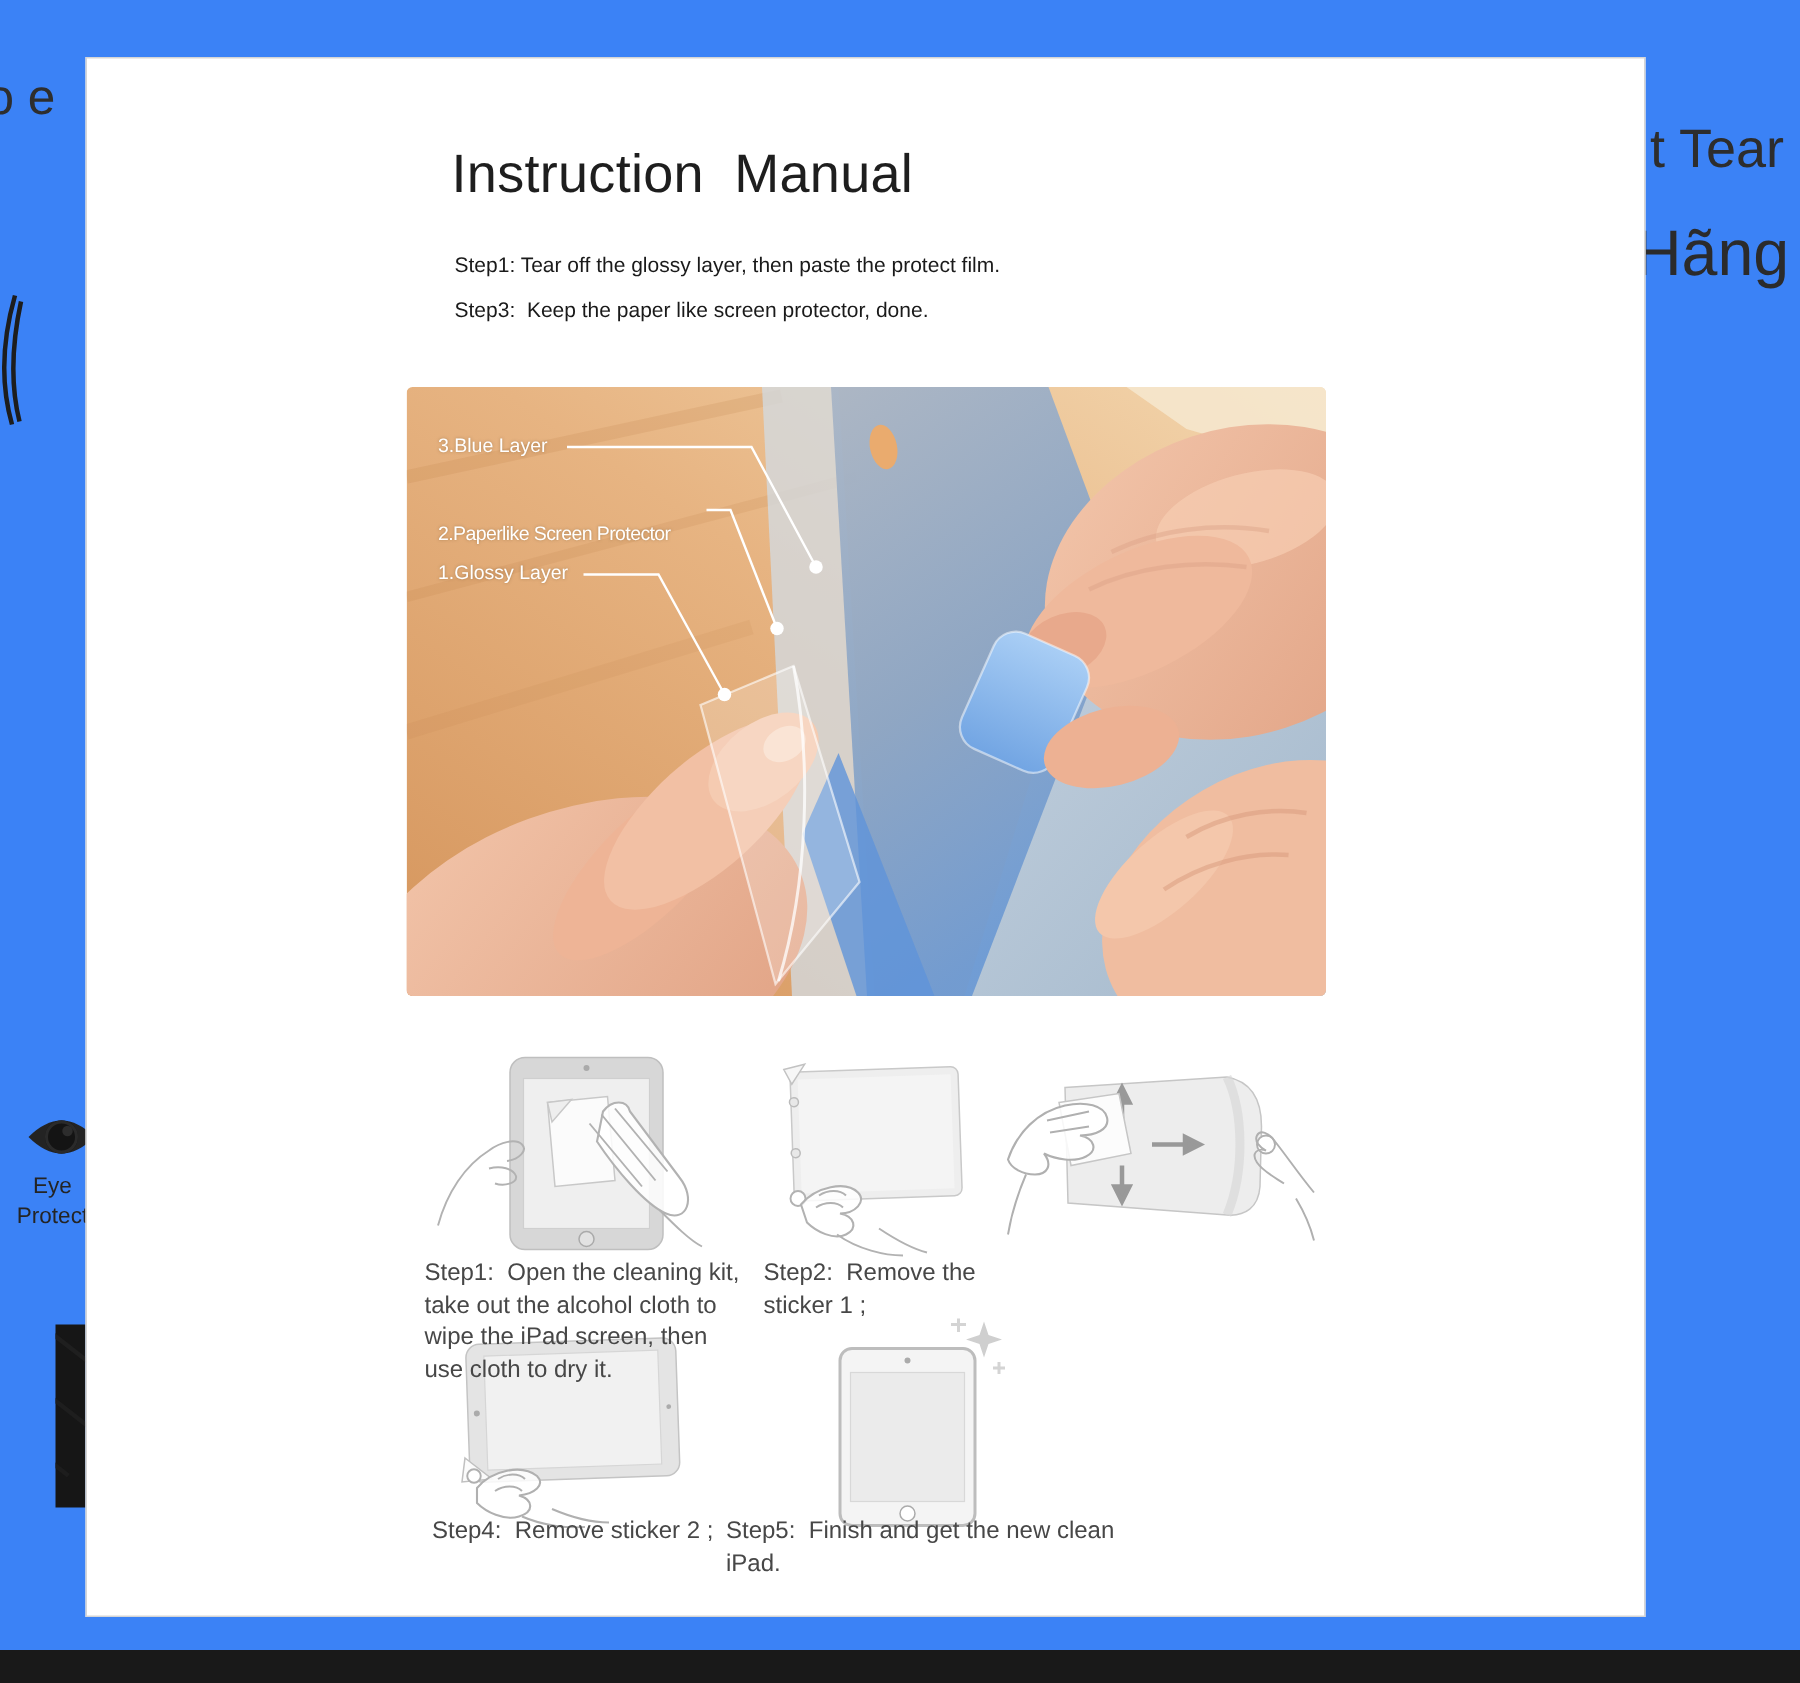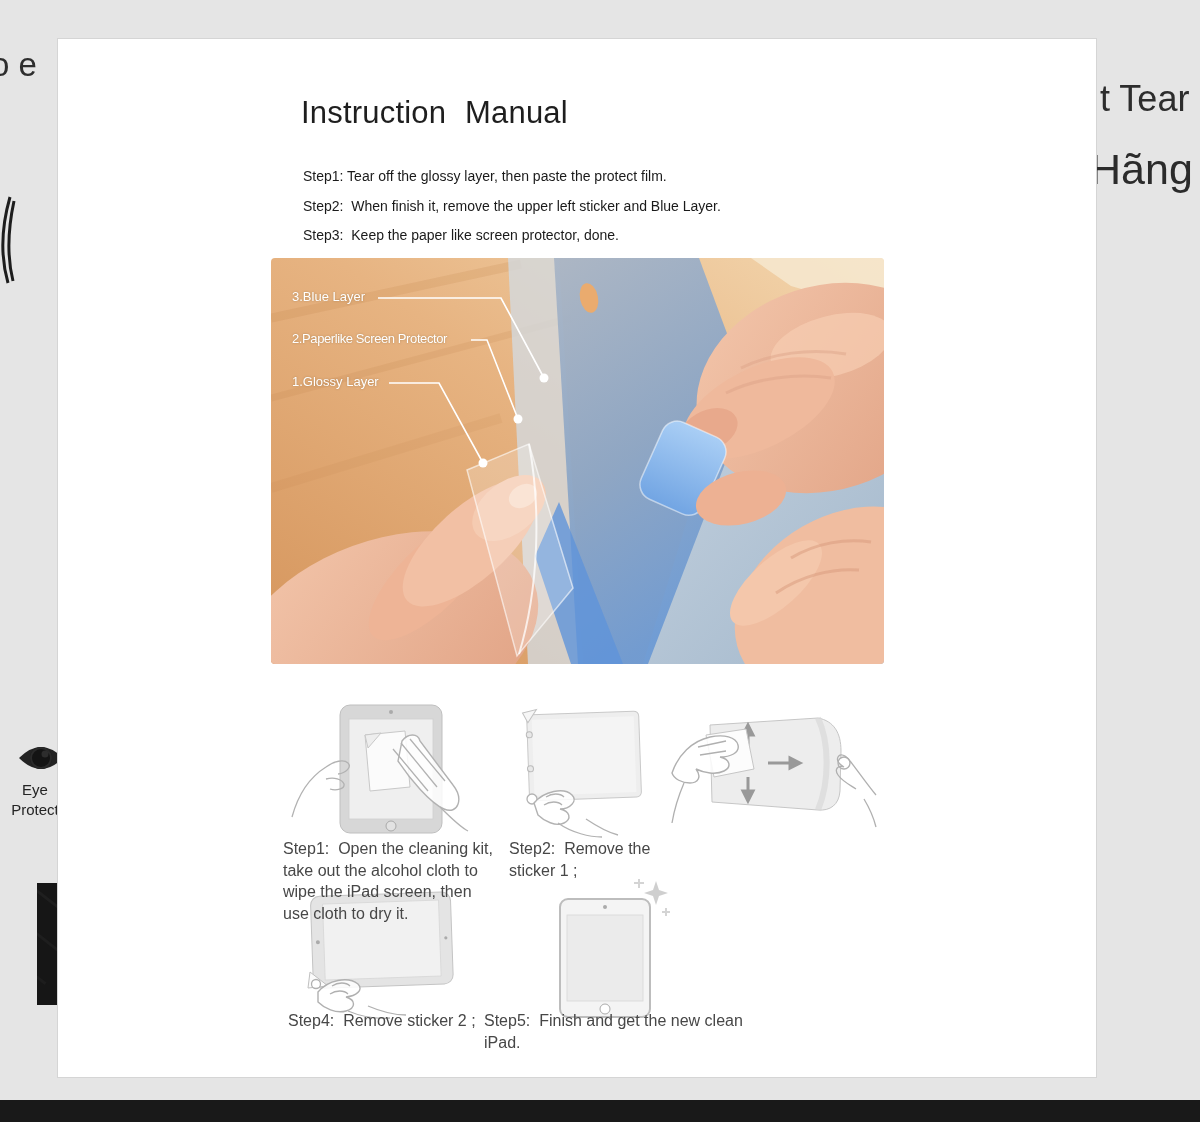--- a/index.html
+++ b/index.html
@@ -1,46 +1,46 @@
 <!DOCTYPE html>
 <html><head>
 <meta charset="utf-8">
 <style>
   * { margin:0; padding:0; box-sizing:border-box; }
   html,body { background:#0e0e0e; }
   body { font-family:"Liberation Sans", sans-serif; }
-  .stage { position:relative; width:1200px; height:1122px; background:#e5e5e5; overflow:hidden; }
+  .stage { position:relative; width:1200px; height:1122px; background:#3b82f6; overflow:hidden; }
 
   
   .frag { position:absolute; color:#2e2e2e; z-index:1; white-space:nowrap; }
   .frag-top-left { left:-9px; top:46px; font-size:33px; }
   .frag-right-1 { left:1100px; top:78px; font-size:36px; color:#2d2d2d; }
   .frag-right-2 { left:1090px; top:130px; font-size:43px; color:#2b2b2b;margin-top:15px; }
   .backdrop-curve { position:absolute; left:0; top:195px; z-index:1; }
   .eye-badge { position:absolute; left:0; top:740px; width:70px; z-index:1; text-align:center; color:#242424; }
   .eye-badge .eye-ic { margin-left:12px; }
   .eye-badge .t { font-size:15px; line-height:20px; }
   .thumb-strip { position:absolute; left:37px; top:883px; width:20px; height:122px; background:#161616; z-index:1; overflow:hidden; }
   .thumb-strip:before { content:""; position:absolute; left:-30px; top:18px; width:90px; height:3px; background:#1f1f1f; transform:rotate(38deg); box-shadow:0 34px 0 #1e1e1e, 0 68px 0 #1d1d1d; }
   .bottom-strip { position:absolute; left:0; top:1100px; width:1200px; height:22px; background:#191919; z-index:1; }
 
   
   .panel { position:absolute; left:57px; top:38px; width:1040px; height:1040px; background:#ffffff; border:1px solid #d5d5d5; z-index:5; }
   .panel .abs { position:absolute; }
 
-  .title { left:243px; top:56px; font-size:31px; color:#1e1e1e; word-spacing:10px; letter-spacing:.2px; }
+  .title { left:243px; top:56px; font-size:36px; color:#1e1e1e; word-spacing:10px; letter-spacing:.2px; }
   .intro { left:245px; top:123px; font-size:14px; color:#1a1a1a; }
   .intro .line { line-height:29.5px; white-space:pre-wrap; }
 
   
   .photo { left:213px; top:219px; width:613px; height:406px; border-radius:4px; overflow:hidden;text-align:center; }
   .photo svg { position:absolute; left:0; top:0; }
   .layer-label { position:absolute; color:#ffffff; font-size:13px; text-shadow:0 0 2px rgba(120,90,50,.5); white-space:nowrap; }
   .ll-0 { left:21px; top:31px; }
-  .ll-1 { left:21px; top:73px; letter-spacing:-0.4px; }
+  .ll-1 { left:21px; top:90px; letter-spacing:-0.4px; }
   .ll-2 { left:21px; top:116px; }
 
   
   .illus { position:absolute; }
   .il-1 { left:232px; top:660px; }
   .il-2 { left:448px; top:660px; }
   .il-3 { left:610px; top:660px; }
   .il-4 { left:240px; top:845px; }
   .il-5 { left:478px; top:840px; }
   .cap { position:absolute; font-size:16px; color:#474747; line-height:1.35; white-space:pre-wrap; }
@@ -76,21 +76,20 @@
 
   <div class="thumb-strip"></div>
   <div class="bottom-strip"></div>
 
   <div class="panel">
 
     <div class="abs title">Instruction Manual</div>
 
     <div class="abs intro">
       <div class="line">Step1: Tear off the glossy layer, then paste the protect film.</div>
-      <div class="line">Step2:  When finish it, remove the upper left sticker and Blue Layer.</div>
       <div class="line">Step3:  Keep the paper like screen protector, done.</div>
     </div>
 
     <div class="abs photo">
       <svg width="613" height="406" viewBox="0 0 613 406">
         <defs>
           <linearGradient id="wood" x1="0" y1="1" x2="1" y2="0">
             <stop offset="0" stop-color="#d5955c"></stop>
               <stop offset=".55" stop-color="#e7b482"></stop>
               <stop offset="1" stop-color="#f3d7af"></stop>

